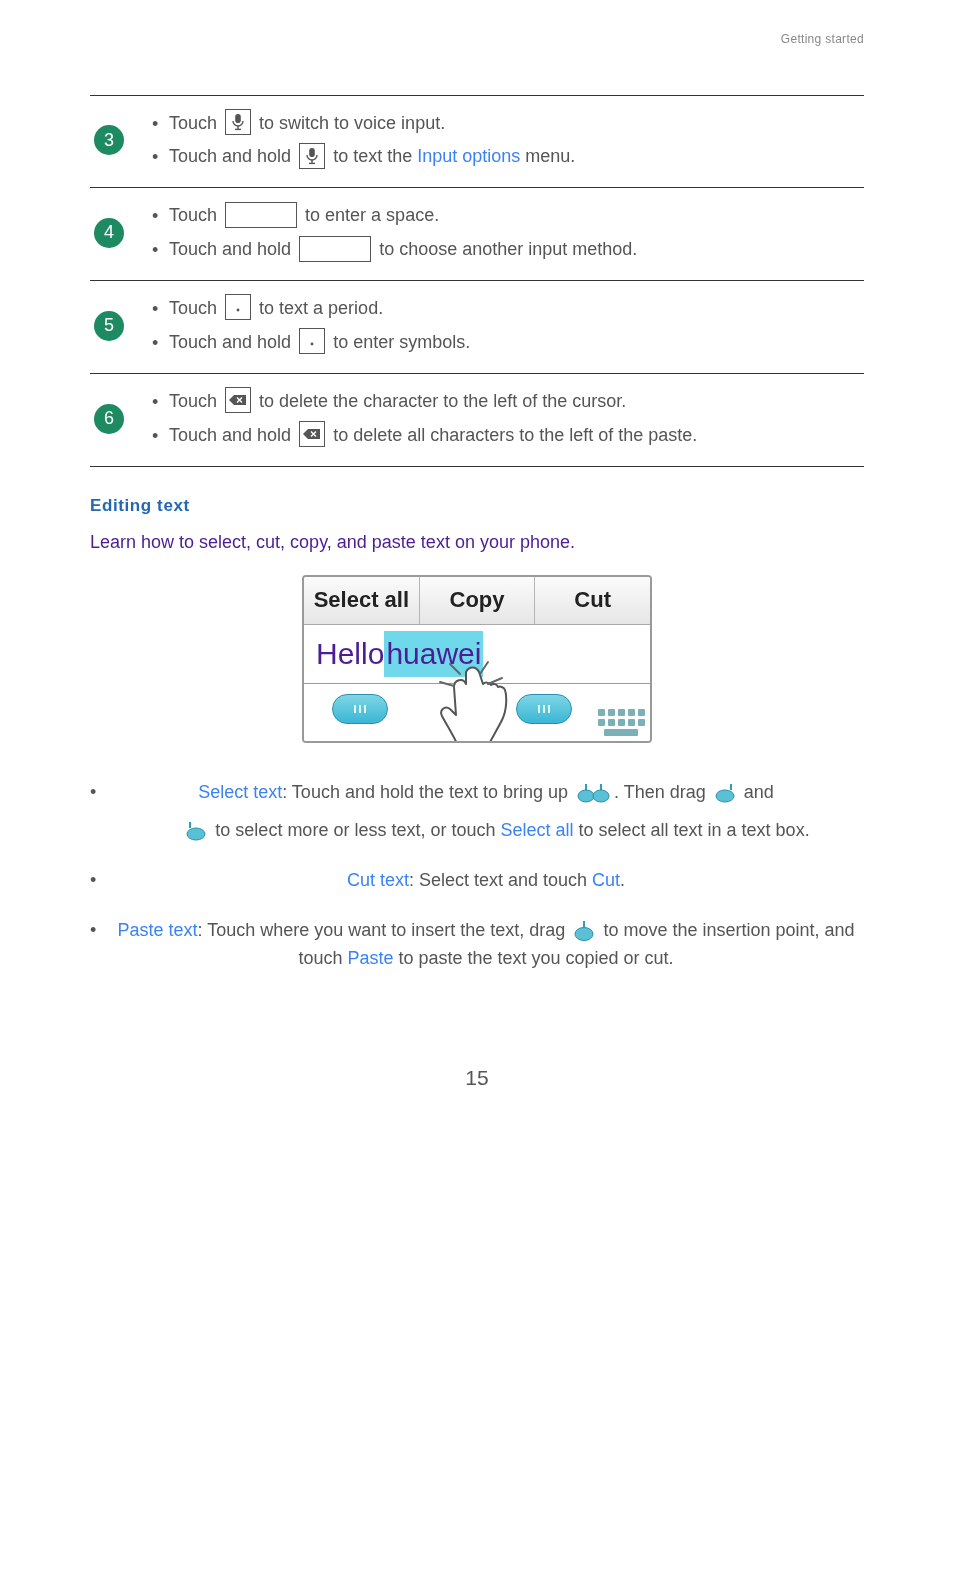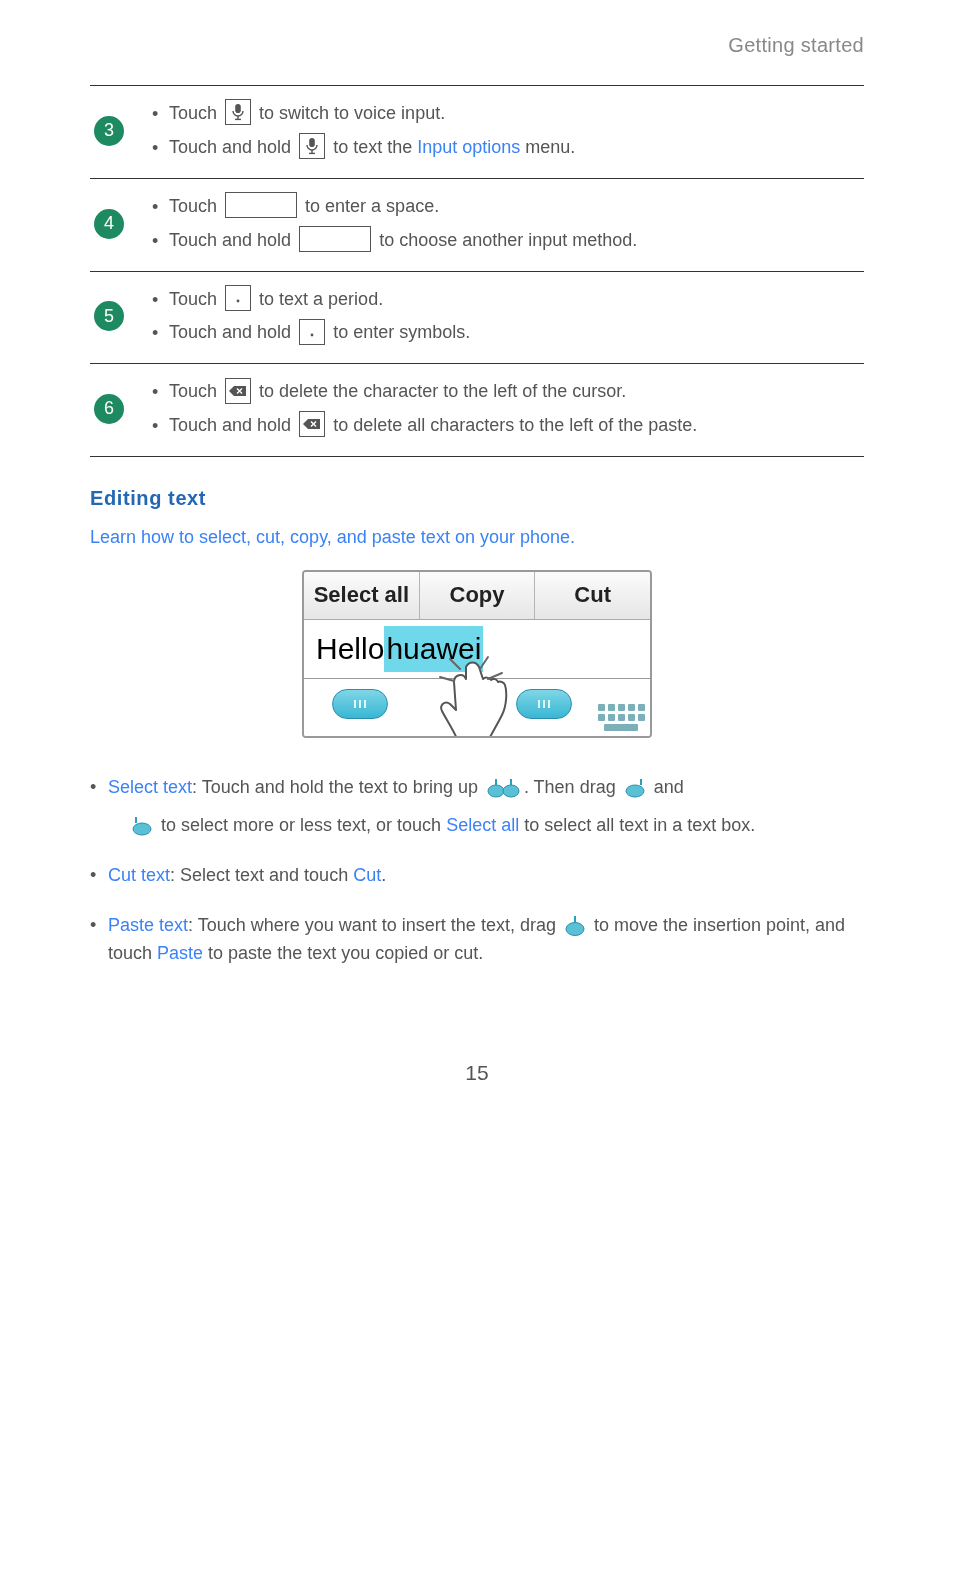--- a/index.html
+++ b/index.html
@@ -9,22 +9,22 @@
     color: #555;
     width: 954px;
     margin: 0 auto;
     padding: 30px 90px 40px 90px;
     font-size: 18px;
     line-height: 1.55;
   }
   .header-label {
     text-align: right;
     color: #888;
-    font-size: 20px;
-    margin-bottom: 24px;
+    font-size: 12px;
+    margin-bottom: 46px;
     letter-spacing: 0.3px;
   }
   .tbl {
     width: 100%;
     border-collapse: collapse;
     margin-bottom: 26px;
   }
   .tbl tr td {
     border-top: 1px solid #333;
     border-bottom: 1px solid #333;
@@ -54,26 +54,26 @@
     margin:0 3px;
     position:relative;
     top:-2px;
   }
   .iconbox.sq { width:26px; }
   .iconbox.wide { width:72px; }
   .iconbox svg { display:block; }
   .strong { font-weight:400; color:#3b82f6;}
   h3.section {
     color:#2468b3;
-    font-size:20px;
+    font-size:17px;
     font-weight:700;
     margin:14px 0 10px 0;
     letter-spacing:0.6px;
   }
-  .intro { color:#3b82f6; margin-bottom:16px; }
+  .intro { color:#4c1d95; margin-bottom:16px; }
   .figure-wrap { display:flex; justify-content:center; margin:18px 0 36px 0;}
   .phone-fig {
     width:350px;
     border:2px solid #999;
     border-radius:4px;
     overflow:hidden;
     background:#fff;
   }
   .fig-toolbar {
     display:flex;
@@ -92,21 +92,21 @@
     color:#222;
     border-right:1px solid #b5b5b5;
   }
   .fig-toolbar .btn:last-child{border-right:none;}
   .fig-textrow {
     height:58px;
     display:flex;
     align-items:center;
     padding:0 12px;
     font-size:30px;
-    color:#000000;
+    color:#4c1d95;
     position:relative;
   }
   .sel { background:#6fd8ea; padding:0 2px;}
   .fig-handles {
     position:relative;
     height:58px;
     background:#fff;
     border-top:1px solid #999;
   }
   .handle-pill {
@@ -117,21 +117,21 @@
     border-radius:15px;
     display:flex; align-items:center; justify-content:center;
     color:#dff5fa;
   }
   .handle-pill.left { left:28px; top:10px;}
   .handle-pill.right{ left:212px; top:10px;}
   .kb-glimpse { position:absolute; right:6px; bottom:4px; width:46px; height:28px; }
   .kb-glimpse .k { position:absolute; width:7px; height:7px; background:#7bb0b8; border-radius:1px;}
   .hand-svg { position:absolute; left:126px; top:-26px; width:88px; height:98px; pointer-events:none;}
   ul.feature { list-style:none; padding:0; margin:0;}
-  ul.feature > li { position:relative; padding-left:18px; margin:14px 0 22px 0; color:#555;}
+  ul.feature > li { position:relative; padding-left:18px; margin:14px 0 22px 0; color:#555;text-align:center;}
   ul.feature > li::before { content:"•"; position:absolute; left:0; top:0; color:#555;}
   .inline-handle {
     display:inline-block; vertical-align:middle; margin:0 4px;
   }
   .inline-handle svg { display:block;}
   .inline-double { display:inline-flex; align-items:center; vertical-align:middle; margin:0 4px;}
   .pgnum { text-align:center; color:#555; margin-top:90px; font-size:21px;}
   .indent-sub { margin:10px 0 0 20px;}
 </style>
 </head>

